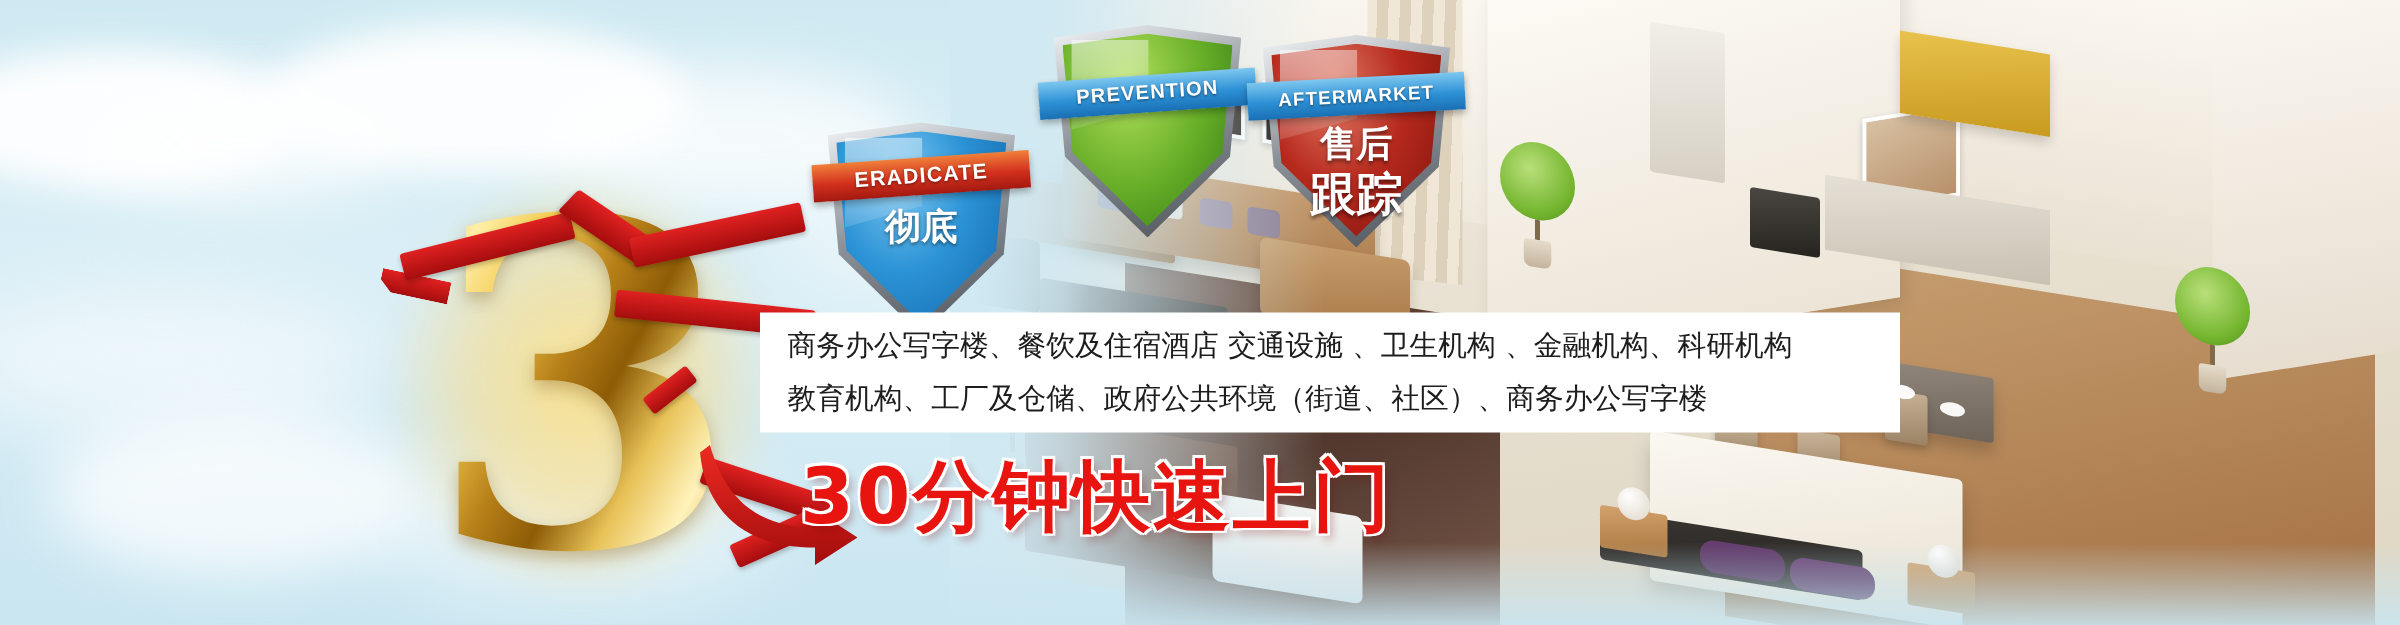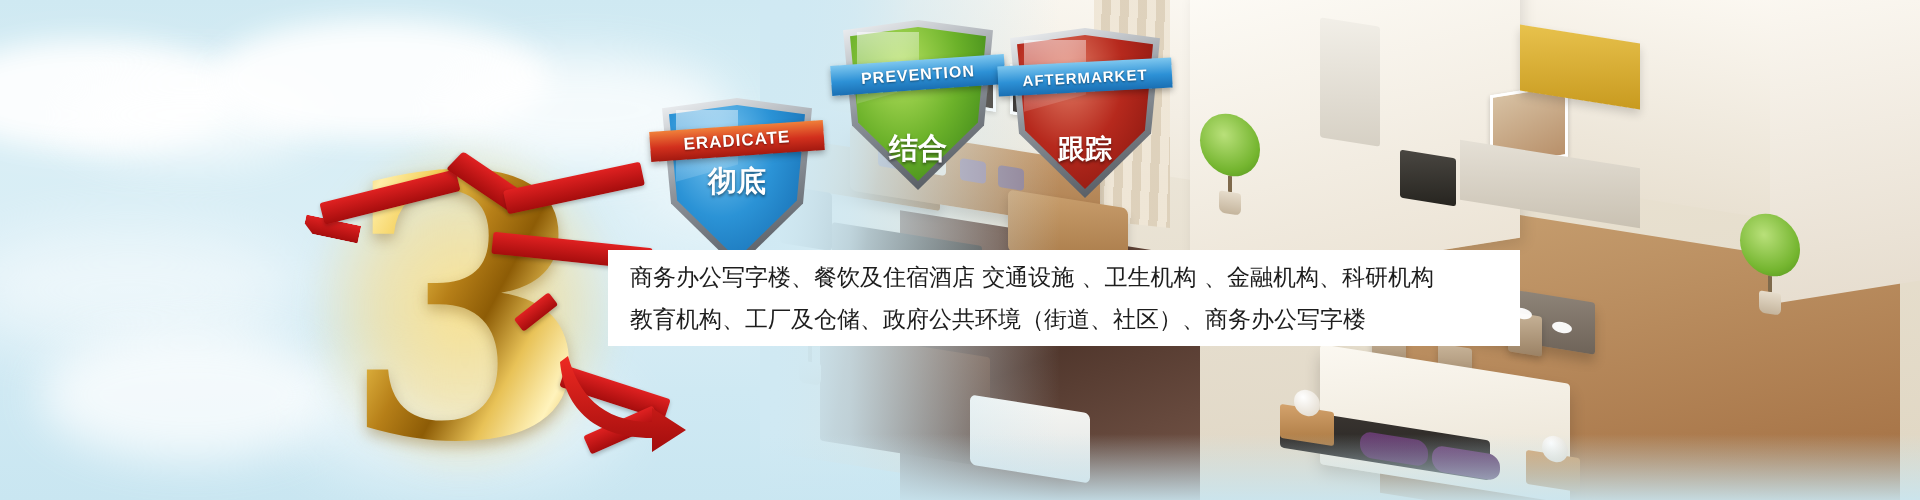--- a/index.html
+++ b/index.html
@@ -170,21 +170,21 @@
   #shield-prevention .banner{top:40px;transform:rotate(-4deg);font-size:16px;
     background:linear-gradient(180deg,#7ec7ef,#2d91d6 55%,#1a6fb3);}
   #shield-prevention .cn.l1{top:74px;font-size:29px;}
   #shield-prevention .cn.l2{top:109px;font-size:29px;}
 
   #shield-aftermarket{left:1010px;top:28px;}
   #shield-aftermarket .inner{background:radial-gradient(ellipse at 38% 26%,#e07a63 0%,#b6291d 46%,#7d120c 100%);}
   #shield-aftermarket .banner{top:34px;transform:rotate(-3deg);font-size:15px;
     background:linear-gradient(180deg,#7ec7ef,#2d91d6 55%,#1a6fb3);}
   #shield-aftermarket .cn.l1{top:68px;font-size:29px;}
-  #shield-aftermarket .cn.l2{top:103px;font-size:27px;}
+  #shield-aftermarket .cn.l2{top:103px;font-size:37px;}
 
   
   .panel{
     position:absolute;left:608px;top:250px;width:912px;height:96px;
     background:#fff;
     display:flex;flex-direction:column;justify-content:center;
     padding:0 22px;box-sizing:border-box;
   }
   .panel .line{
     font-family:"DejaVu Sans","Liberation Sans",sans-serif;
@@ -332,30 +332,31 @@
     <div class="gloss"></div>
     <div class="banner">ERADICATE</div>
     <div class="cn l1">彻底</div>
   </div>
 
   <div class="shield" id="shield-prevention">
     <div class="outer"></div>
     <div class="inner"></div>
     <div class="gloss"></div>
     <div class="banner">PREVENTION</div>
-    <div class="cn l2">结合</div>
   </div>
 
   <div class="shield" id="shield-aftermarket">
     <div class="outer"></div>
     <div class="inner"></div>
     <div class="gloss"></div>
     <div class="banner">AFTERMARKET</div>
+    <div class="cn l1">售后</div>
     <div class="cn l2">跟踪</div>
   </div>
 
   <div class="panel">
     <div class="line">商务办公写字楼、餐饮及住宿酒店 交通设施 、卫生机构 、金融机构、科研机构</div>
     <div class="line">教育机构、工厂及仓储、政府公共环境（街道、社区）、商务办公写字楼</div>
   </div>
 
+  <div class="headline">30分钟快速上门</div>
 
 </div>
 
 </body></html>

